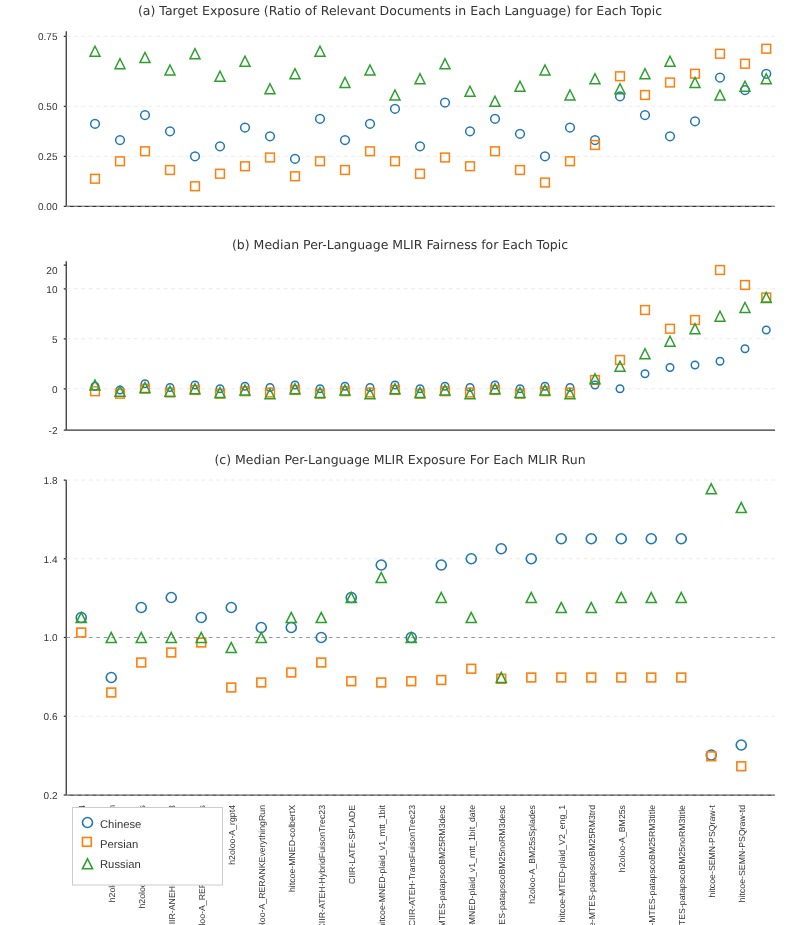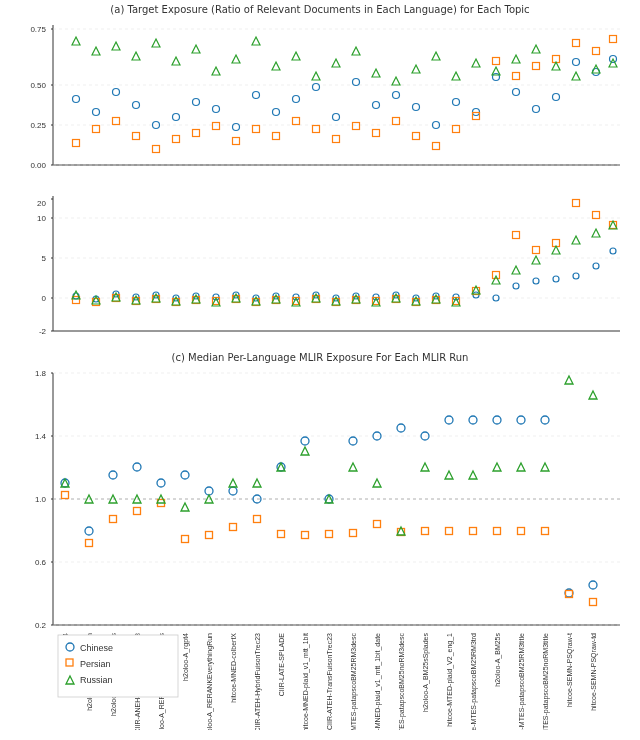--- a/index.html
+++ b/index.html
@@ -146,20 +146,21 @@
         <polygon points="528,28 532,36 524,36"></polygon>
         <polygon points="548,45 552,53 544,53"></polygon>
         <polygon points="568,55 572,63 564,63"></polygon>
         <polygon points="588,48 592,56 584,56"></polygon>
         <polygon points="605,42 609,50 601,50"></polygon>
       </g>
     </svg>
   </div>
 
   <div class="chart-panel" style="height:170px; margin-top:2px;">
+    <div class="chart-title">(b) Median Per-Language MLIR Fairness for Each Topic</div>
     <svg width="620" height="155" viewBox="0 0 620 155">
 
       <line x1="45" y1="5" x2="45" y2="140" stroke="#333" stroke-width="1"></line>
       <line x1="45" y1="140" x2="612" y2="140" stroke="#333" stroke-width="1"></line>
 
       <text x="38" y="143" text-anchor="end" font-size="8" fill="#333">-2</text>
       <line x1="43" y1="140" x2="45" y2="140" stroke="#333" stroke-width="1"></line>
       <text x="38" y="110" text-anchor="end" font-size="8" fill="#333">0</text>
       <line x1="43" y1="107" x2="45" y2="107" stroke="#333" stroke-width="1"></line>
       <text x="38" y="70" text-anchor="end" font-size="8" fill="#333">5</text>

